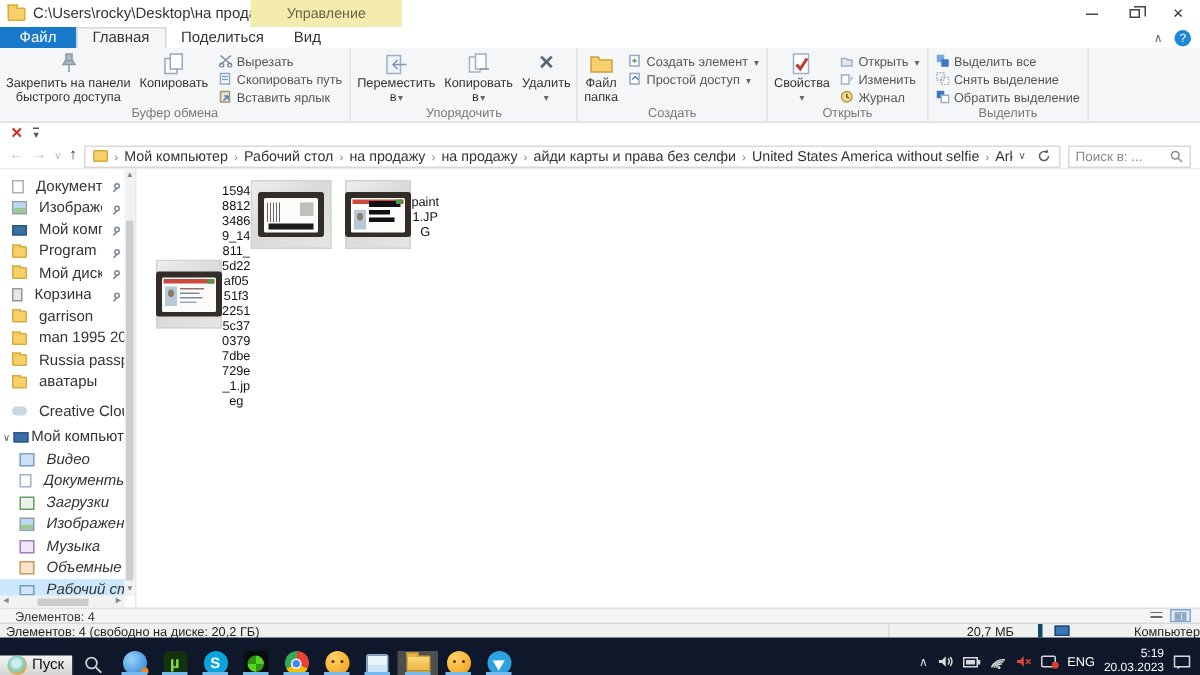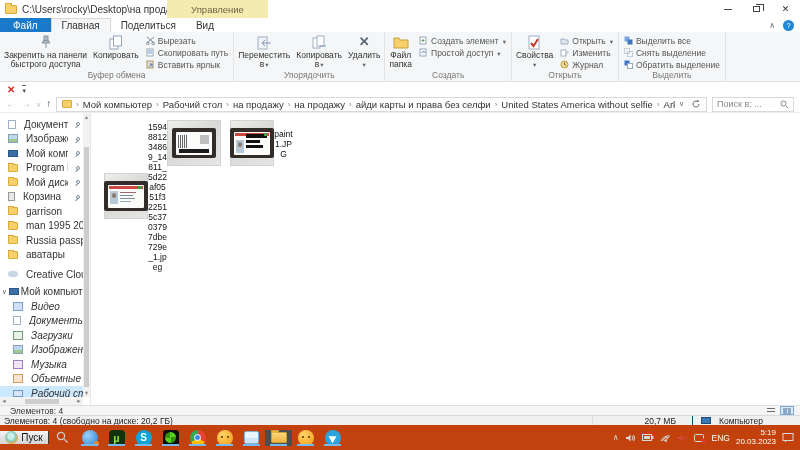--- a/index.html
+++ b/index.html
@@ -129,25 +129,25 @@
   
   .status1 { height:10px; background:#f5f5f5; border-top:1px solid #e0e0e0; display:flex; align-items:center; font-size:8.5px; color:#333; padding-left:10px; flex:0 0 auto; }
   .views { margin-left:auto; margin-right:6px; display:flex; gap:2px; }
   .vbtn { width:14px; height:9px; display:flex; align-items:center; justify-content:center; }
   .vbtn.on { border:1px solid #7da7d9; background:#dceaf7; }
   .vlist { width:8px; height:6px; background:repeating-linear-gradient(#6b6b6b 0 1px, transparent 1px 3px); }
   .vgrid { width:8px; height:6px; background:repeating-linear-gradient(90deg,#87a7c7 0 3px, transparent 3px 4px); border:1px solid #9ab; }
   .status2 { height:10px; background:#f0f0f0; border-top:1px solid #d9d9d9; display:flex; align-items:center; font-size:8.5px; color:#222; flex:0 0 auto; }
   .s2-left { padding-left:4px; flex:1; white-space:nowrap; }
   .s2-size { width:100px; text-align:right; padding-right:16px; border-left:1px solid #dcdcdc; height:100%; display:flex; align-items:center; justify-content:flex-end; }
-  .s2-zone { width:108px; border-left:1px solid #0c4a6e; height:100%; display:flex; align-items:center; gap:8px; padding-left:8px; }
+  .s2-zone { width:108px; border-left:3px solid #0c4a6e; height:100%; display:flex; align-items:center; gap:8px; padding-left:8px;justify-content:space-between; }
   .zone-ic { width:10px; height:7px; background:#3a78b5; border:1px solid #1d4a7a; }
 
   
-  .taskbar { height:25px; background:#c2410c; display:flex; align-items:center; color:#e8e8e8; flex:0 0 auto; }
+  .taskbar { height:25px; background:#0f172a; display:flex; align-items:flex-end; color:#e8e8e8; flex:0 0 auto; }
   .start { width:49px; background:linear-gradient(#f4f4f4,#d4d4d4); display:flex; align-items:center; justify-content:center; gap:3px; color:#111; font-size:10px; border-right:1px solid #3a3a3a; }
   .shell { width:13px; height:13px; border-radius:50%; background:radial-gradient(circle at 45% 40%, #cfeeea 0 25%, #7fd0c6 45%, #f0a63c 72%, #cc7f22 100%); }
   .tslot { width:27px; display:flex; align-items:center; justify-content:center; position:relative; }
   .tslot.active { background:#4d4d4d; }
   .underline { position:absolute; bottom:0; left:5px; right:5px; height:2px; background:#76b9ed; }
   .ai { width:16px; height:16px; border-radius:50%; display:flex; align-items:center; justify-content:center; position:relative; font-size:10px; }
   .ic-browser { background:radial-gradient(circle at 35% 35%, #9ed2f7, #1d7bd4); }
   .odot { position:absolute; right:-1px; bottom:0; width:5px; height:5px; border-radius:50%; background:#f08a21; }
   .ic-ut { background:#15320f; border-radius:4px; color:#8ae04a; font-weight:bold; font-size:11px; }
   .ic-sk { background:#0aa4dc; color:#fff; font-weight:bold; }

